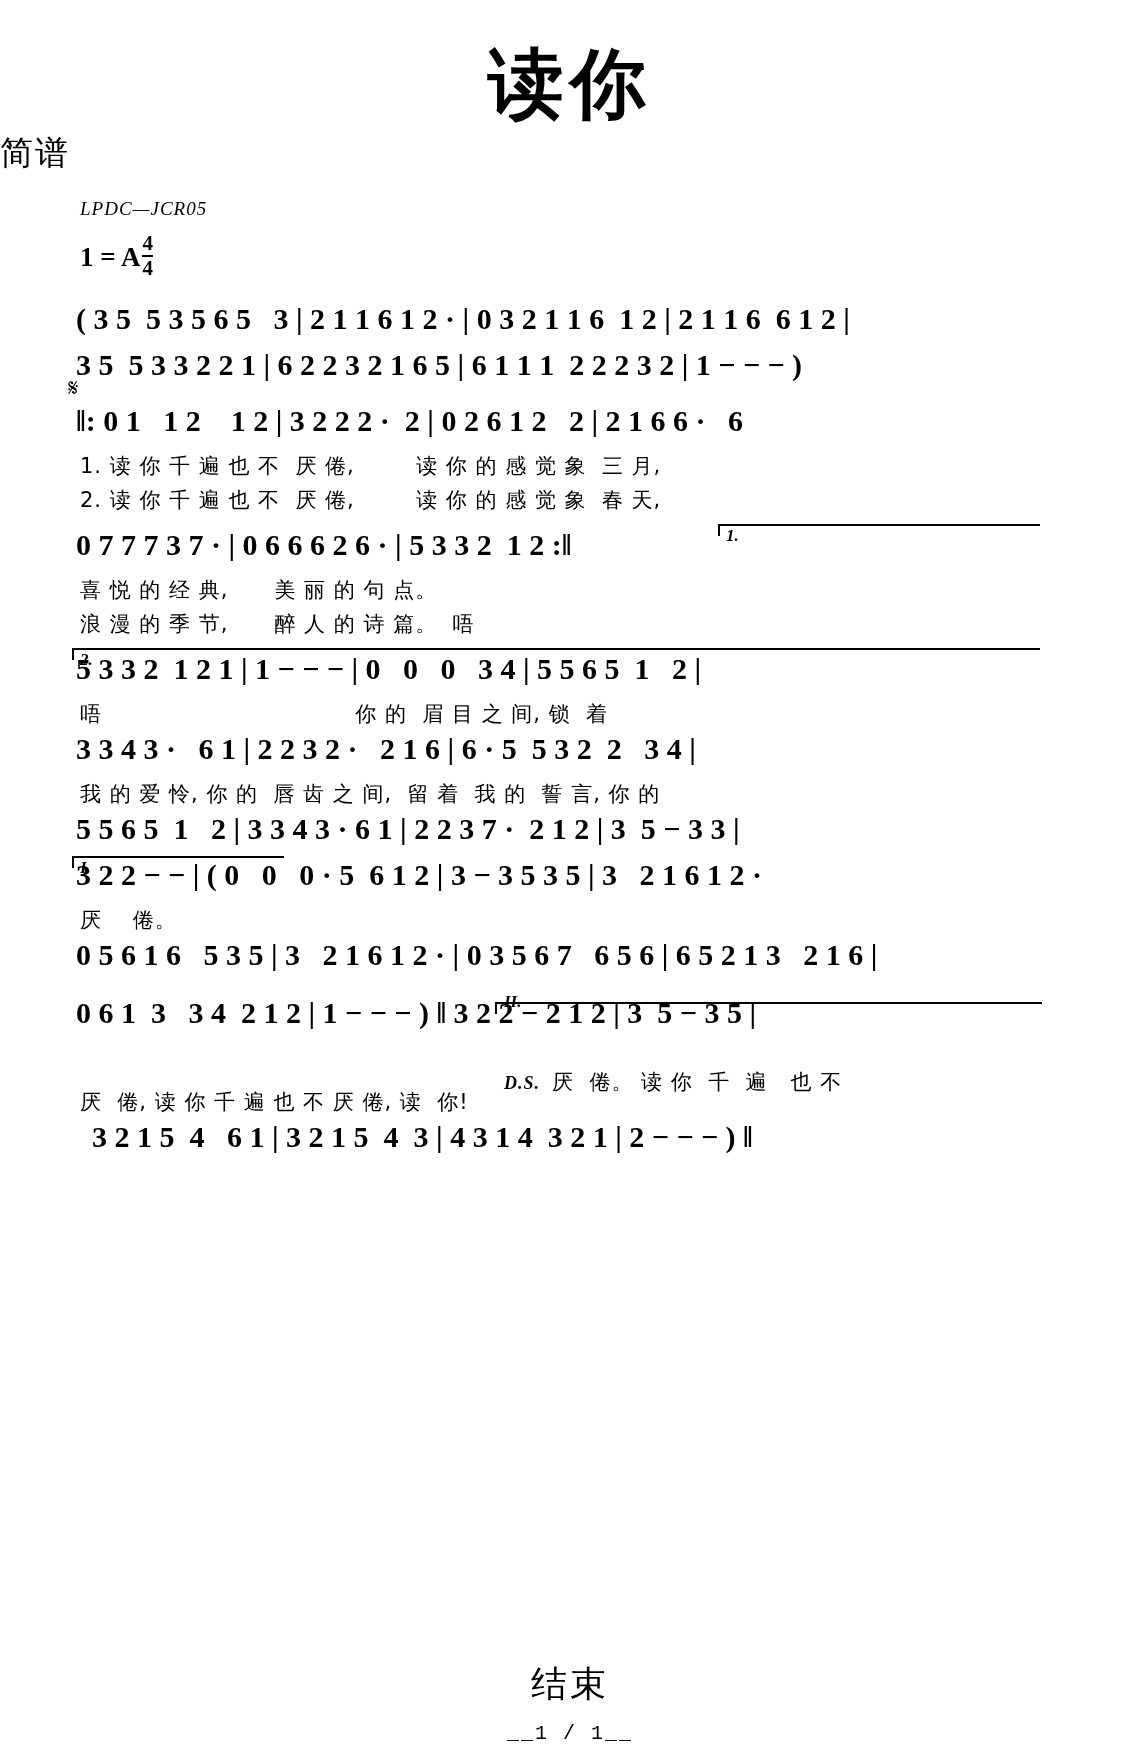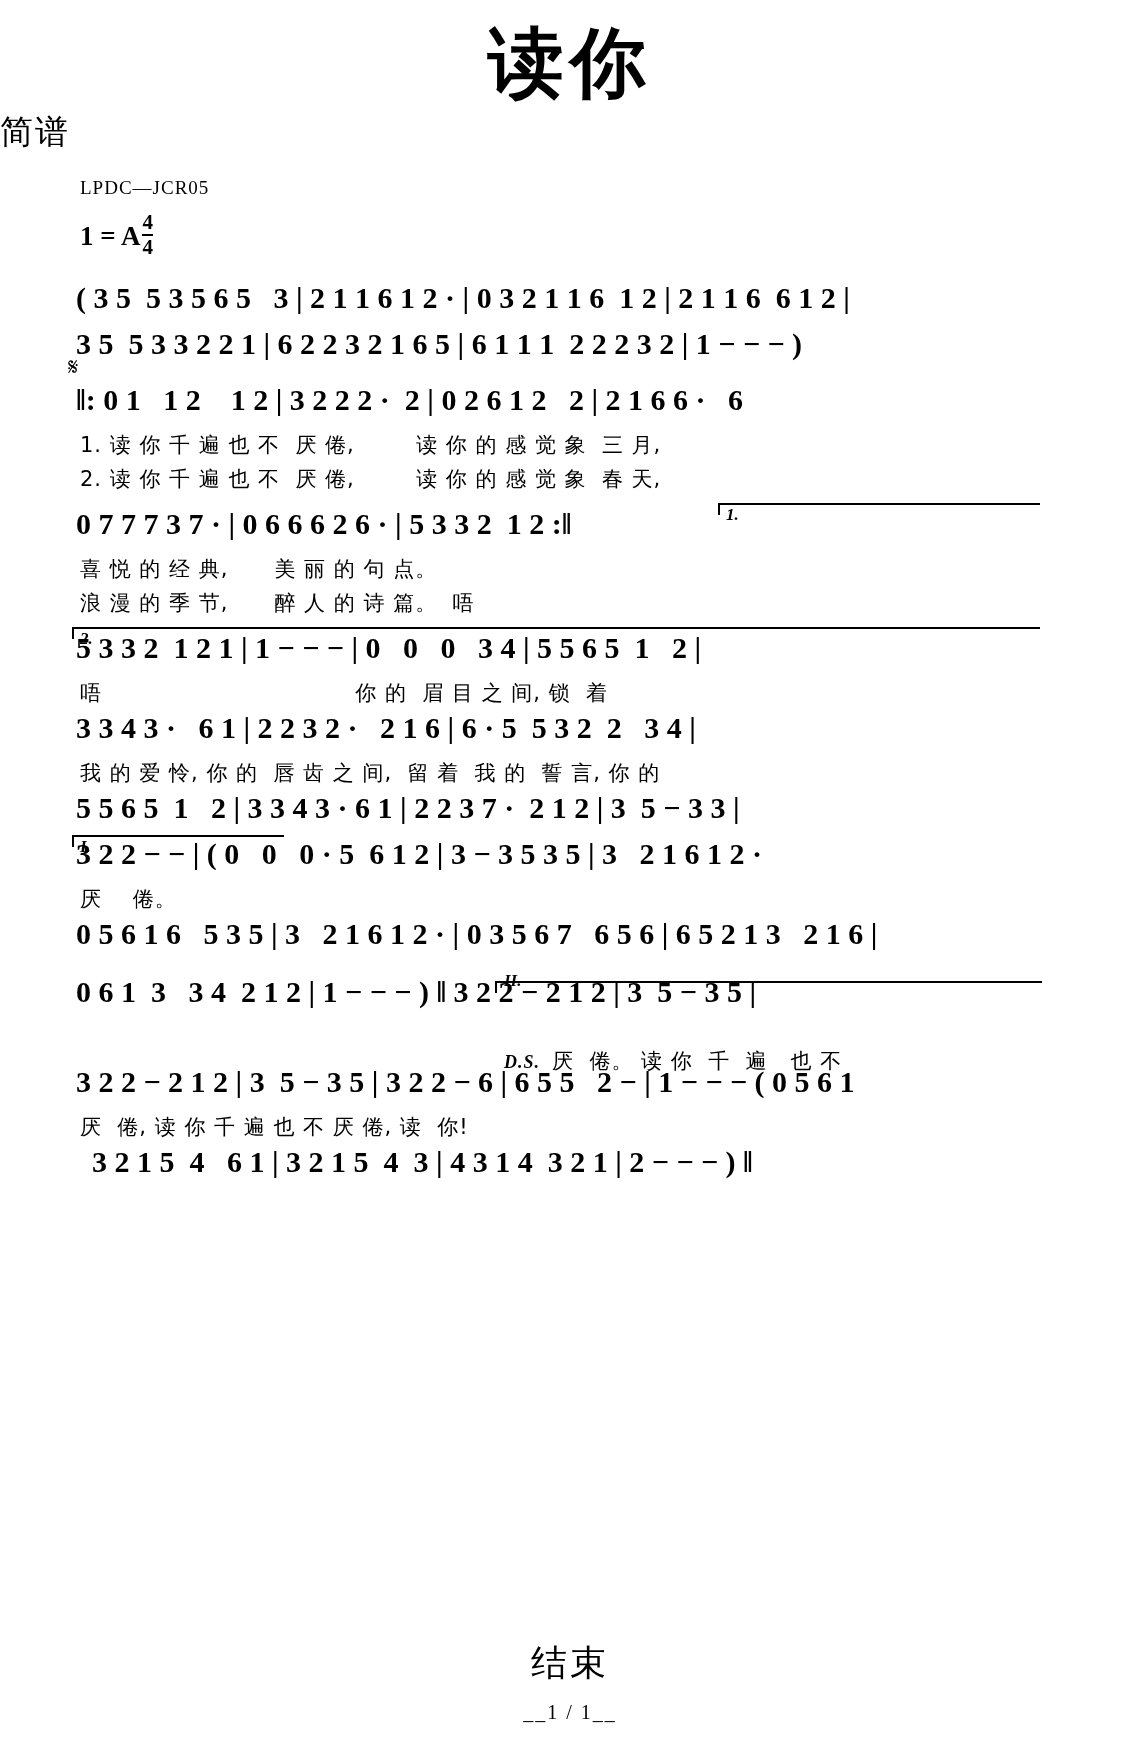--- a/index.html
+++ b/index.html
@@ -22,34 +22,35 @@
     box-sizing: border-box;
   }
 
   
   .title {
     text-align: center;
     font-family: "DejaVu Sans", sans-serif;
     font-weight: bold;
     font-size: 76px;
     letter-spacing: 6px;
-    margin-top: 19px;
+    margin-top: 40px;
     line-height: 1.15;
   }
   .subtitle {
     text-align: left;
     font-family: "DejaVu Sans", sans-serif;
     font-size: 33px;
     margin-top: 4px;
     letter-spacing: 2px;
   }
   .code {
     margin-top: 22px;
     margin-left: 80px;
     font-family: "Liberation Serif", serif;
+    font-style: italic;
     font-size: 19px;
     letter-spacing: 1px;
   }
   .keyline {
     margin-left: 80px;
     margin-top: 14px;
     display: flex;
     align-items: center;
     gap: 2px;
     font-family: "Liberation Serif", serif;
@@ -130,21 +131,21 @@
     text-align: center;
     font-family: Liberation Mono, monospace;
     font-size: 36px;
     letter-spacing: 3px;
     position: absolute;
     left: 0; right: 0;
     bottom: 88px;
   }
   .pagenum {
     text-align: center;
-    font-family: Liberation Serif, serif;
+    font-family: Liberation Mono, monospace;
     font-size: 20px;
     position: absolute;
     left: 0; right: 0;
     bottom: 52px;
     letter-spacing: 2px;
   }
 </style>
 </head>
 <body>
 
@@ -214,21 +215,20 @@
       <div class="bracket-top" style="left:425px; top:16px; width:545px;"></div>
       <span class="mark" style="left:434px; top:6px;">II.</span>
     </div>
     <div class="staff-row" style="margin-top:12px;">0 6 1  3   3 4  2 1 2 | 1 − − − ) ‖ 3 2 2 − 2 1 2 | 3  5 − 3 5 |</div>
     <div class="lyric-row" style="padding-left:400px;">
       <span class="ds" style="position:relative; left:-12px;">D.S.</span><span>厌  倦。 读 你  千  遍   也 不</span>
     </div>
 
     <div class="small-gap"></div>
 
-    <div class="staff-row">3 2 2 − 2 1 2 | 3  5 − 3 5 | 3 2 2 − 6 | 6 5 5   2 − | 1 − − − ( 0 5 6 1</div>
     <div class="lyric-row">厌  倦, 读 你 千 遍 也 不 厌 倦, 读  你!</div>
 
     <div class="staff-row" style="padding-left:22px;">3 2 1 5  4   6 1 | 3 2 1 5  4  3 | 4 3 1 4  3 2 1 | 2 − − − ) ‖</div>
 
   </div>
 
   <div class="ending">结束</div>
   <div class="pagenum">__1 / 1__</div>
 
 </div>

